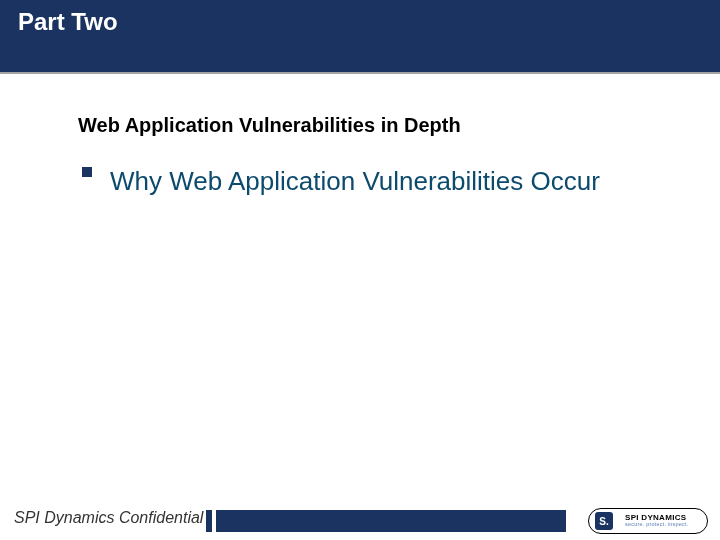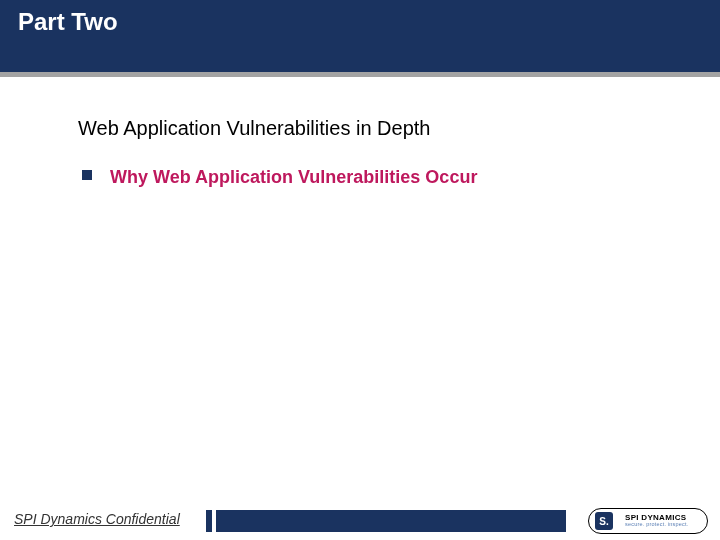--- a/index.html
+++ b/index.html
@@ -11,50 +11,49 @@
     background: #fff;
     overflow: hidden;
     position: relative;
   }
   .header {
     width: 720px;
     height: 72px;
     background: #1a3360;
     color: #fff;
     position: relative;
-    border-bottom: 5px solid #a3a3a3;
+    border-bottom: 2px solid #a3a3a3;
   }
   .header .title {
     position: absolute;
     left: 18px;
     top: 8px;
     font-size: 24px;
     font-weight: bold;
   }
   .content {
     padding: 40px 60px 0 78px;
   }
   .subtitle {
     font-size: 20px;
-    font-weight: normal;
+    font-weight: bold;
     color: #000;
     margin: 0 0 24px 0;
   }
   ul.bullets {
     list-style: none;
     padding: 0;
     margin: 0 0 0 4px;
   }
   ul.bullets li {
     position: relative;
     padding-left: 28px;
-    font-size: 18px;
+    font-size: 26px;
     line-height: 1.55;
-    color: #be185d;
-    font-weight: bold;
+    color: #0c4a6e;
   }
   ul.bullets li::before {
     content: "";
     position: absolute;
     left: 0;
     top: 6px;
     width: 10px;
     height: 10px;
     background: #1a3360;
   }
@@ -62,24 +61,23 @@
     position: absolute;
     bottom: 0;
     left: 0;
     width: 720px;
     height: 36px;
   }
   .footer .conf {
     position: absolute;
     left: 14px;
     bottom: 13px;
-    font-size: 14px;
+    font-size: 16px;
     font-style: italic;
     color: #333;
-    text-decoration: underline;
   }
   .footer .bar1 {
     position: absolute;
     left: 206px;
     bottom: 8px;
     width: 6px;
     height: 22px;
     background: #1a3360;
   }
   .footer .bar2 {

